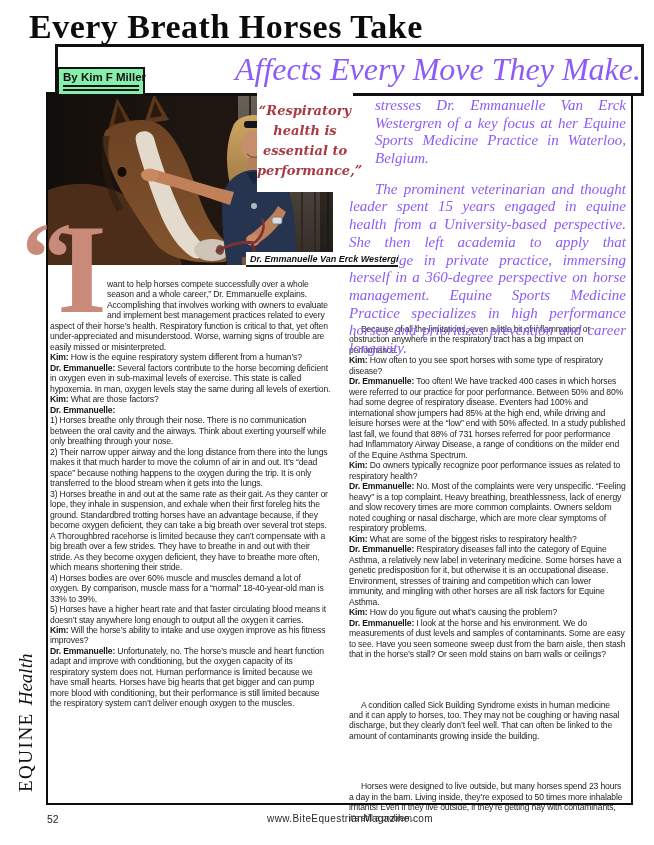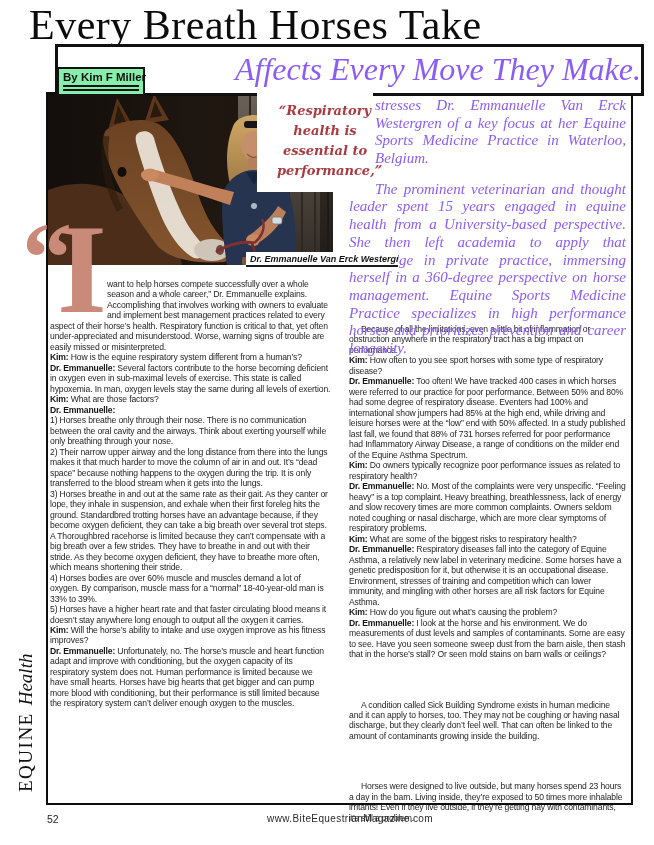--- a/index.html
+++ b/index.html
@@ -1,40 +1,40 @@
 <!DOCTYPE html>
 <html><head>
 <meta charset="utf-8">
 <style>
   html,body{margin:0;padding:0;background:#e8e8e8;}
   .page{position:relative;width:654px;height:845px;background:#ffffff;overflow:hidden;
         font-family:"Liberation Sans",sans-serif;color:#1e1e1e;}
 
-  .title{position:absolute;left:29px;top:1px;font-family:"Liberation Serif",serif;
-         font-weight:normal;font-size:42px;color:#0c0c0c;letter-spacing:.5px;white-space:nowrap;}
+  .title{position:absolute;left:29px;top:8px;font-family:"Liberation Serif",serif;
+         font-weight:bold;font-size:34px;color:#0c0c0c;letter-spacing:.5px;white-space:nowrap;}
 
   .header-box{position:absolute;left:55px;top:44px;width:589px;height:52px;background:#fff;
               border:3px solid #101010;box-sizing:border-box;z-index:3;}
   .subtitle{width:100%;height:100%;line-height:44px;text-align:right;padding-left:55px;box-sizing:border-box;
             font-family:"Liberation Serif",serif;font-style:italic;font-size:32px;color:#8b5cf6;white-space:nowrap;}
 
   .byline-box{position:absolute;left:57px;top:67px;width:88px;background:#86efac;border:2px solid #141414;
               padding:2px 4px 3px;box-sizing:border-box;z-index:7;text-align:center;}
   .byline-text{font-size:11.5px;font-weight:bold;color:#111;white-space:nowrap;}
   .byline-rule{height:2px;background:#141414;margin-top:2px;}
 
   .frame{position:absolute;left:46px;top:92px;width:587px;height:713px;border:2px solid #0d0d0d;
          box-sizing:border-box;z-index:1;}
 
   .photo{position:absolute;left:48px;top:94px;width:285px;height:171px;z-index:2;}
 
   .pullquote{position:absolute;left:257px;top:90px;width:96px;height:102px;background:#fff;z-index:5;
              display:flex;flex-direction:column;justify-content:center;text-align:center;
              font-family:"DejaVu Serif",serif;font-style:italic;font-weight:bold;
-             font-size:13px;line-height:1.55;color:#a93a42;padding-left:20px;}
+             font-size:13px;line-height:1.55;color:#a93a42;}
 
   .caption{position:absolute;left:246px;top:252px;width:152px;background:#fff;z-index:6;
            border-bottom:2px solid #1c1c1c;font-style:italic;font-weight:bold;font-size:9px;
            padding:2px 2px 1px 4px;box-sizing:border-box;color:#111;white-space:nowrap;overflow:hidden;}
 
   .intro{position:absolute;left:349px;top:97px;width:277px;z-index:4;
          font-family:"Liberation Serif",serif;font-style:italic;font-size:15px;
          line-height:1.18;color:#8b5cf6;text-align:justify;}
   .intro-spacer{float:left;width:26px;height:96px;}
   .intro p{margin:0 0 13px 0;}

